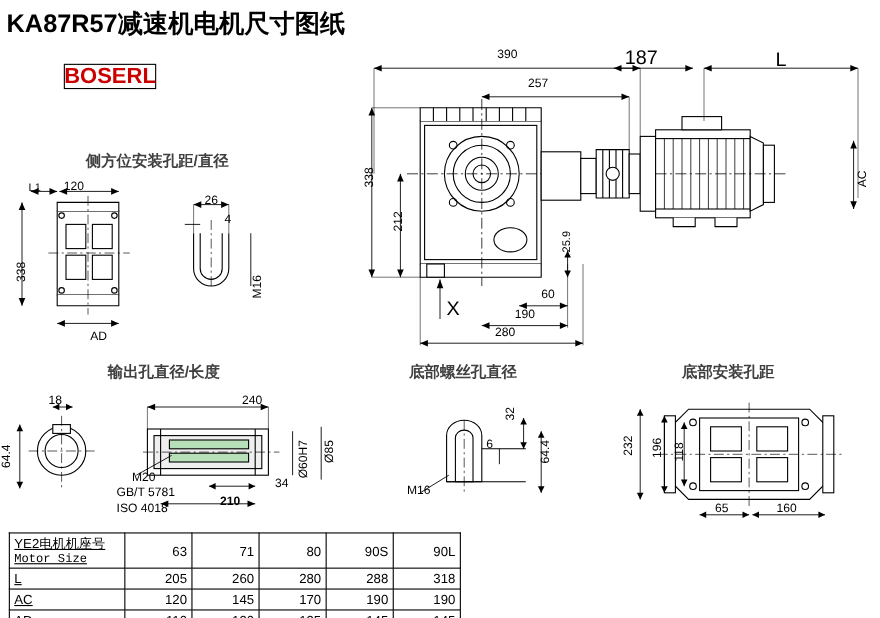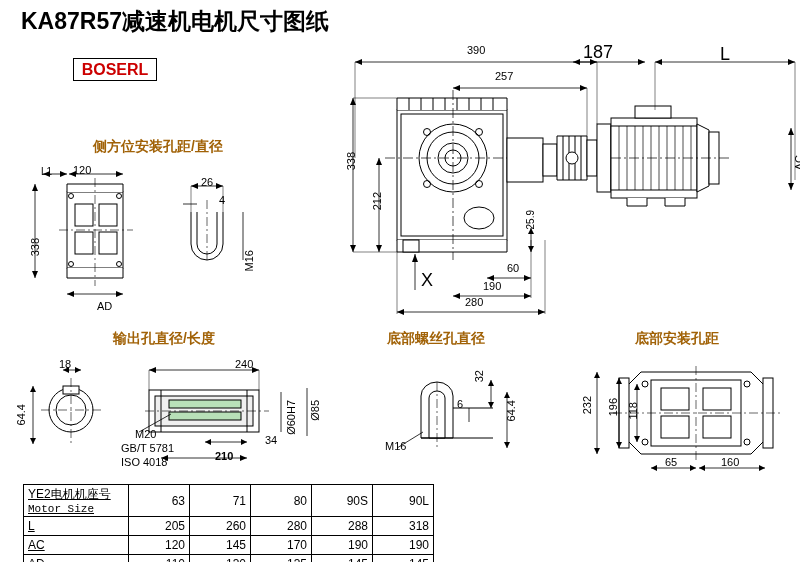--- a/index.html
+++ b/index.html
@@ -1,31 +1,31 @@
 <!DOCTYPE html>
 <html><head>
 <meta charset="utf-8">
 <style>
   html,body{margin:0;padding:0;}
   body{
     width:800px;height:562px;background:#ffffff;
     font-family:"Liberation Sans", sans-serif;
     color:#000;position:relative;overflow:hidden;
   }
-  .abs{position:absolute;margin-left:15px;}
+  .abs{position:absolute;}
   #title{
     left:6px;top:6px;font-size:23px;font-weight:bold;letter-spacing:0px;
   }
   #logo{
     left:58px;top:58px;width:82px;height:21px;border:1.5px solid #000;
     display:flex;align-items:center;justify-content:center;
-    font-size:16px;font-weight:bold;color:#cc0000;font-family:"Liberation Sans",sans-serif;
+    font-size:20px;font-weight:bold;color:#cc0000;font-family:"Liberation Sans",sans-serif;
   }
   .sec-label{
-    color:#a16207;font-weight:bold;font-size:14px;white-space:nowrap;
+    color:#404040;font-weight:bold;font-size:14px;white-space:nowrap;
   }
   .dim{font-size:11px;font-family:"Liberation Sans",sans-serif;}
   .dim-b{font-size:18px;font-weight:normal;}
   .vert{writing-mode:vertical-rl;transform:rotate(180deg);}
   svg{display:block;}
   
   #spec-table{
     left:8px;top:484px;border-collapse:collapse;font-size:12px;
   }
   #spec-table td,#spec-table th{

